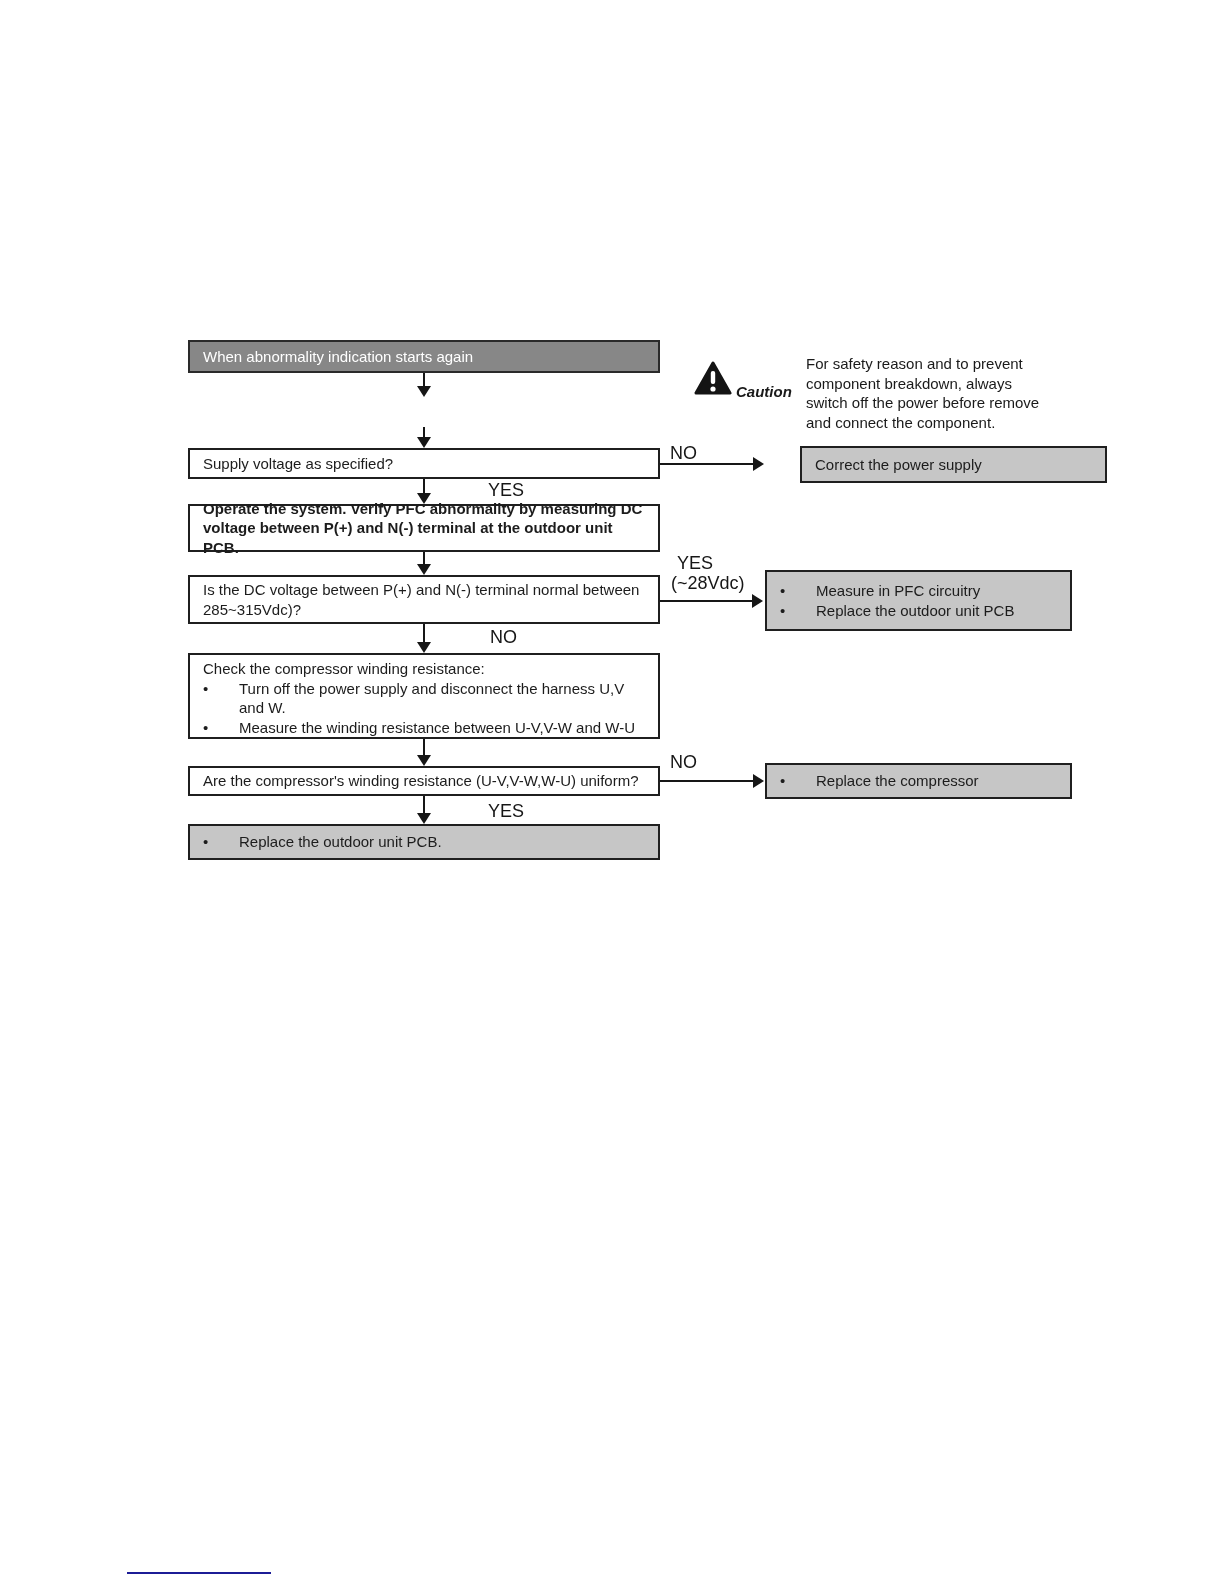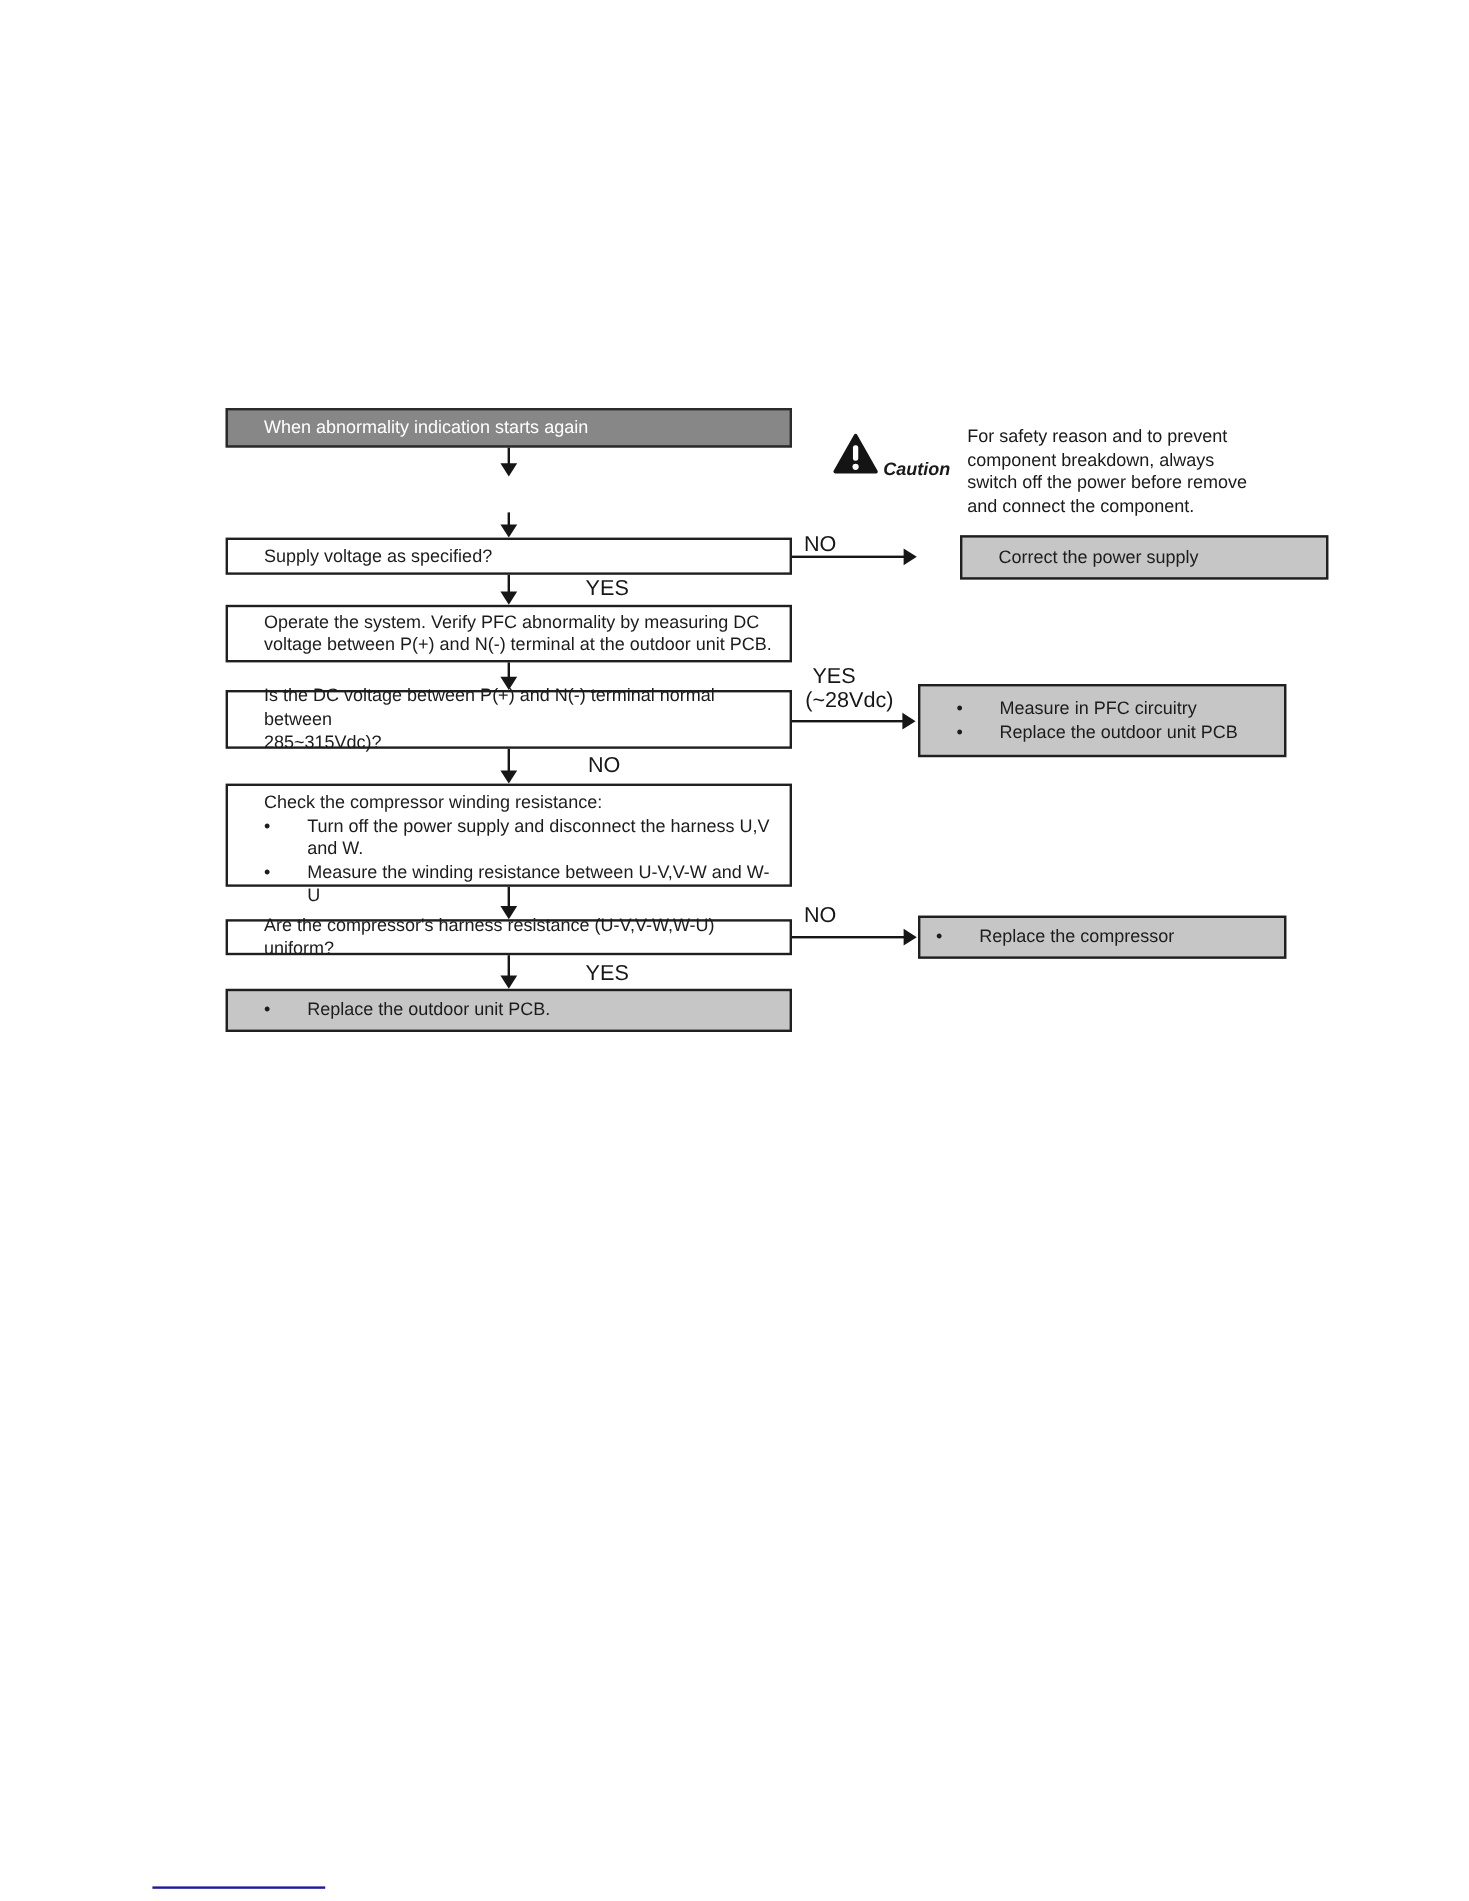--- a/index.html
+++ b/index.html
@@ -14,21 +14,21 @@
   .page { position: absolute; inset: 0; }
 
   
   .node {
     position: absolute;
     box-sizing: border-box;
     border: 2px solid #1f1f1f;
     background: #ffffff;
     font-size: 15px;
     line-height: 19.5px;
-    padding-left: 30px;
+    padding-left: 13px;
     padding-right: 8px;
     display: flex;
     align-items: center;
     white-space: pre-line;
   }
   .node.start {
     background: #878787;
     color: #ffffff;
     border-color: #2a2a2a;
   }
@@ -93,21 +93,21 @@
     <div class="h"></div>
   </div>
   <div class="node result" style="left:765px; top:446px; width:307px; height:37px;margin-left:35px;">Correct the power supply</div>
 
   <div class="lbl" style="left:488px; top:481px;">YES</div>
   <div class="va" style="left:417px; top:479px; height:25px;">
     <div class="s"></div>
     <div class="h"></div>
   </div>
 
-  <div class="node" style="left:188px; top:504px; width:472px; height:48px;">Operate the system. Verify PFC abnormality by measuring DC
+  <div class="node" style="left:188px; top:504px; width:472px; height:48px;font-weight:bold;">Operate the system. Verify PFC abnormality by measuring DC
 voltage between P(+) and N(-) terminal at the outdoor unit PCB.</div>
 
   <div class="va" style="left:417px; top:552px; height:23px;">
     <div class="s"></div>
     <div class="h"></div>
   </div>
 
   <div class="node" style="left:188px; top:575px; width:472px; height:49px;">Is the DC voltage between P(+) and N(-) terminal normal between
 285~315Vdc)?</div>
 
@@ -145,21 +145,21 @@
       <span class="bmark">•</span>
       <span class="btext">Measure the winding resistance between U-V,V-W and W-U</span>
     </div>
   </div>
 
   <div class="va" style="left:417px; top:739px; height:27px;">
     <div class="s"></div>
     <div class="h"></div>
   </div>
 
-  <div class="node" style="left:188px; top:766px; width:472px; height:30px;">Are the compressor's harness resistance (U-V,V-W,W-U) uniform?</div>
+  <div class="node" style="left:188px; top:766px; width:472px; height:30px;">Are the compressor's winding resistance (U-V,V-W,W-U) uniform?</div>
 
   <div class="lbl" style="left:670px; top:753px;">NO</div>
   <div class="ha" style="left:660px; top:774px; width:104px;">
     <div class="s"></div>
     <div class="h"></div>
   </div>
   <div class="node result" style="left:765px; top:763px; width:307px; height:36px; padding-left:13px;">
     <span class="bmark">•</span>
     <span class="btext">Replace the compressor</span>
   </div>

